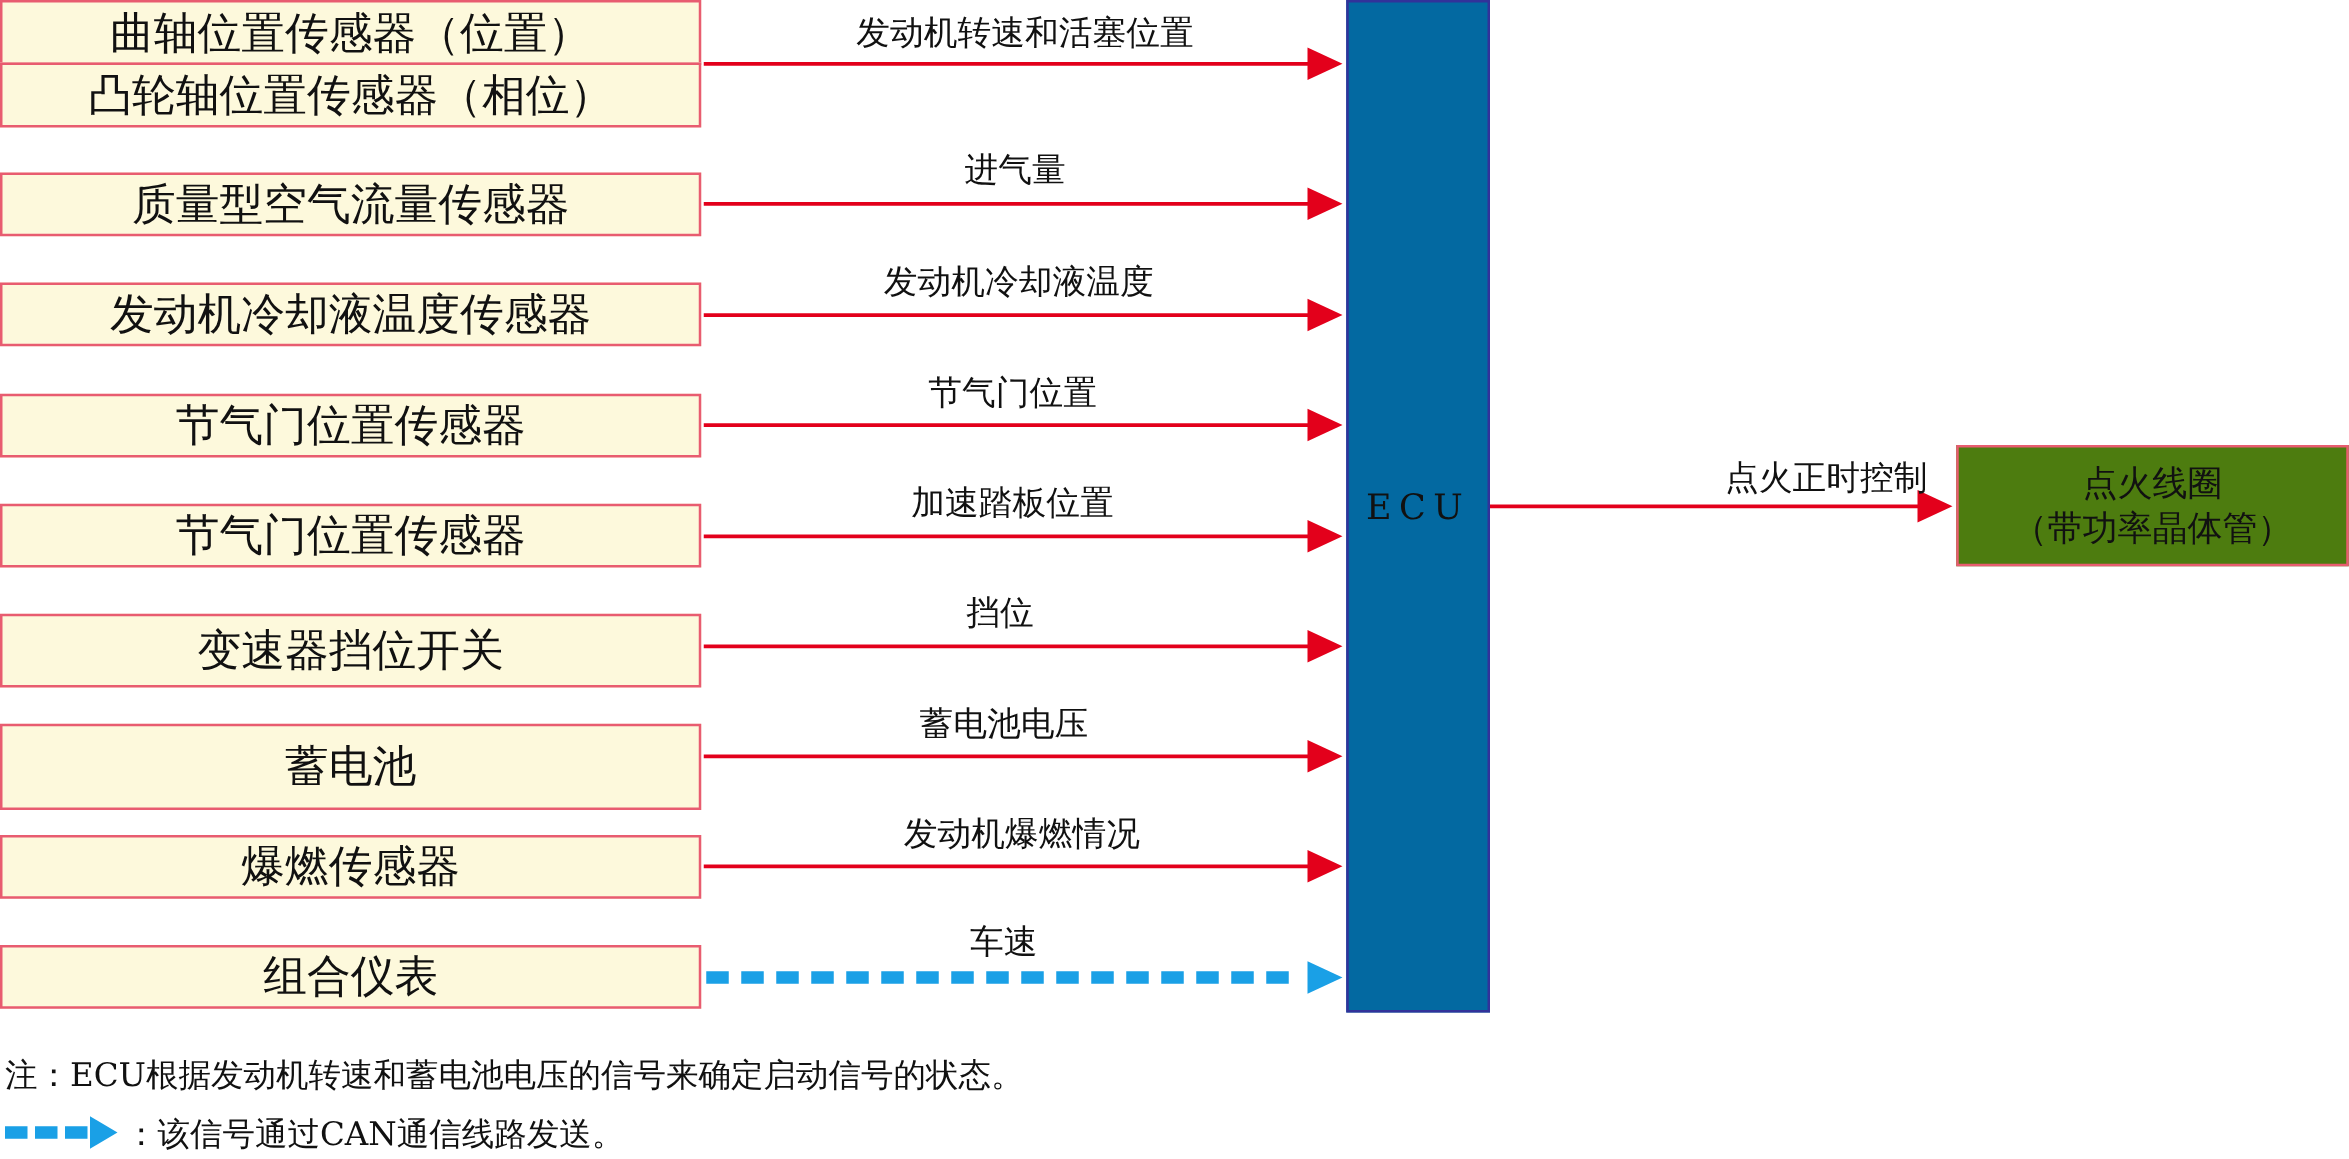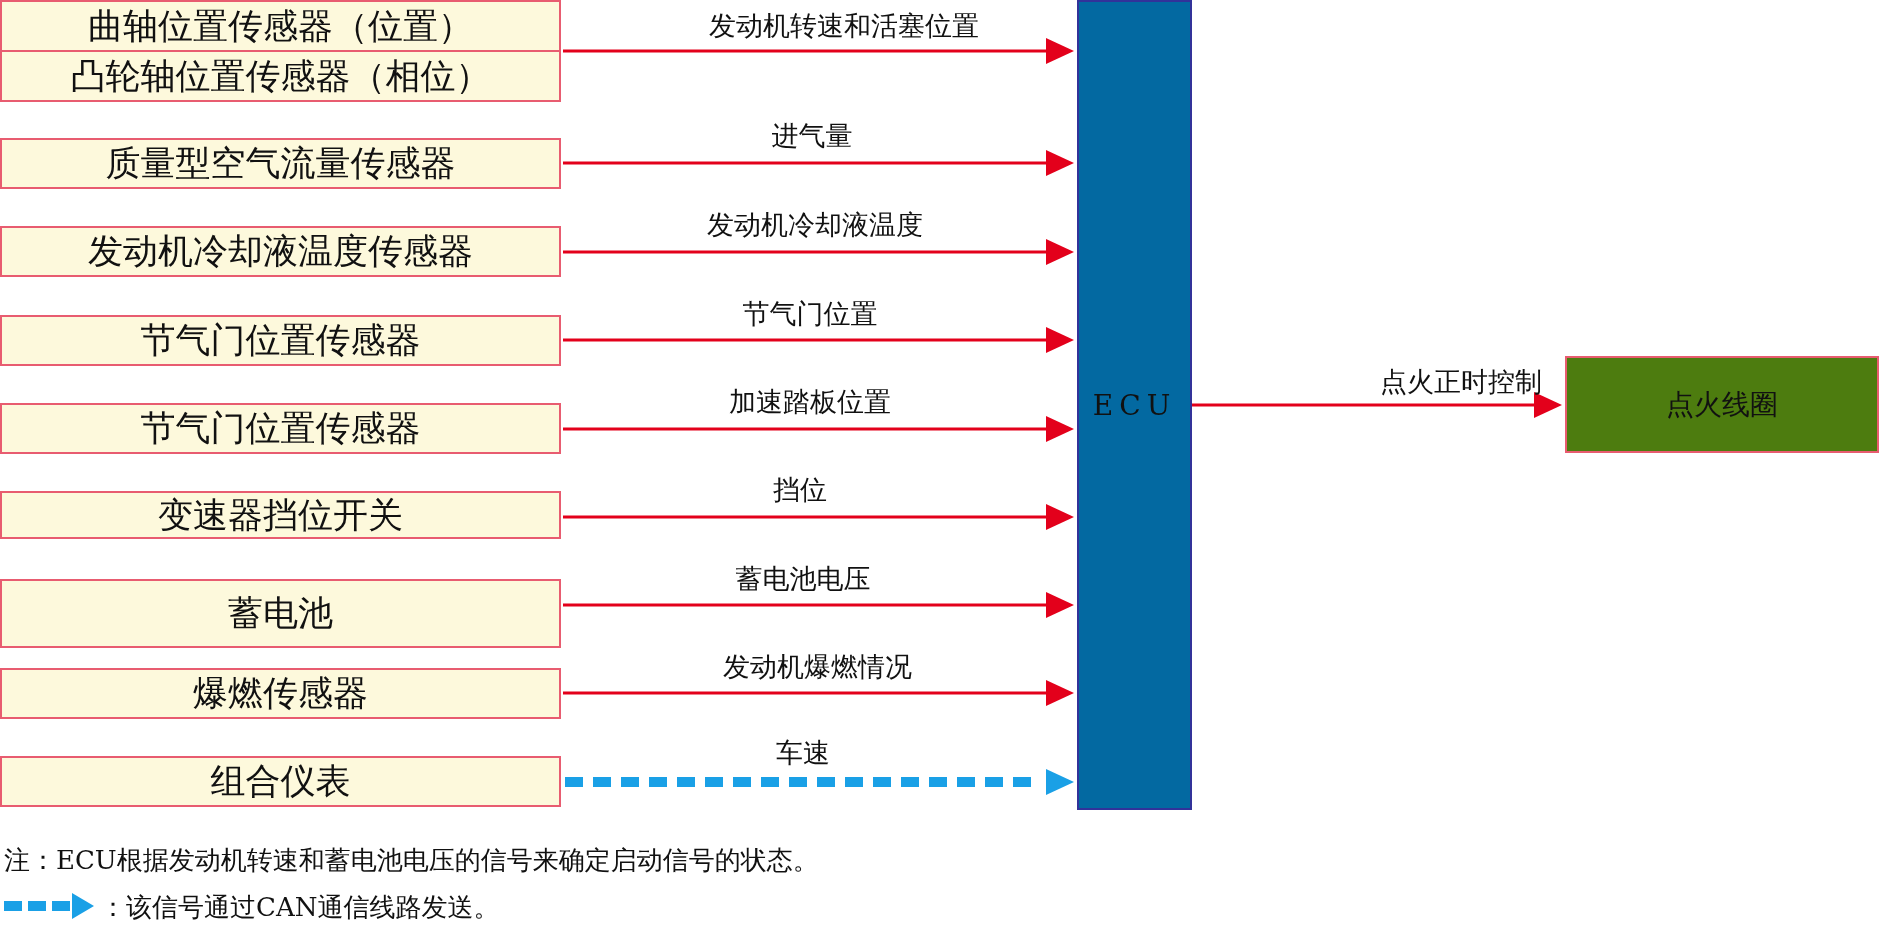--- a/index.html
+++ b/index.html
@@ -66,38 +66,39 @@
     <rect x="52" y="901" width="18" height="10" fill="#1aa0e6"></rect>
     <polygon points="72,893 94,906 72,919" fill="#1aa0e6"></polygon>
   </svg>
 
 <div class="sensor" style="top:0;height:52px;">曲轴位置传感器（位置）</div>
 <div class="sensor" style="top:50px;height:52px;">凸轮轴位置传感器（相位）</div>
 <div class="sensor" style="top:138px;height:51px;">质量型空气流量传感器</div>
 <div class="sensor" style="top:226px;height:51px;">发动机冷却液温度传感器</div>
 <div class="sensor" style="top:315px;height:51px;">节气门位置传感器</div>
 <div class="sensor" style="top:403px;height:51px;">节气门位置传感器</div>
-<div class="sensor" style="top:491px;height:48px;">变速器挡位开关</div>
+<div class="sensor" style="top:491px;height:59px;">变速器挡位开关</div>
 <div class="sensor" style="top:579px;height:69px;">蓄电池</div>
 <div class="sensor" style="top:668px;height:51px;">爆燃传感器</div>
 <div class="sensor" style="top:756px;height:51px;">组合仪表</div>
 
-<div class="signal-label" style="left:560px;width:520px;top:8px;padding-left:24px;">发动机转速和活塞位置</div>
+<div class="signal-label" style="left:560px;width:520px;top:8px;">发动机转速和活塞位置</div>
 <div class="signal-label" style="left:572px;width:480px;top:118px;">进气量</div>
 <div class="signal-label" style="left:560px;width:510px;top:207px;">发动机冷却液温度</div>
 <div class="signal-label" style="left:560px;width:500px;top:296px;">节气门位置</div>
 <div class="signal-label" style="left:560px;width:500px;top:384px;">加速踏板位置</div>
 <div class="signal-label" style="left:560px;width:480px;top:472px;">挡位</div>
 <div class="signal-label" style="left:560px;width:486px;top:561px;">蓄电池电压</div>
 <div class="signal-label" style="left:560px;width:515px;top:649px;">发动机爆燃情况</div>
 <div class="signal-label" style="left:560px;width:486px;top:735px;">车速</div>
 
 <div id="ecu">
   <span>ECU</span>
 </div>
 
 <div class="signal-label" style="left:1192px;width:350px;top:364px;text-align:right;">点火正时控制</div>
 <div id="coil">
   <span>点火线圈</span>
+  <span>（带功率晶体管）</span>
 </div>
 
 <div class="note" style="top:843px;">注：ECU根据发动机转速和蓄电池电压的信号来确定启动信号的状态。</div>
 <div class="note" style="left:100px;top:890px;">：该信号通过CAN通信线路发送。</div>
 
 </body></html>

